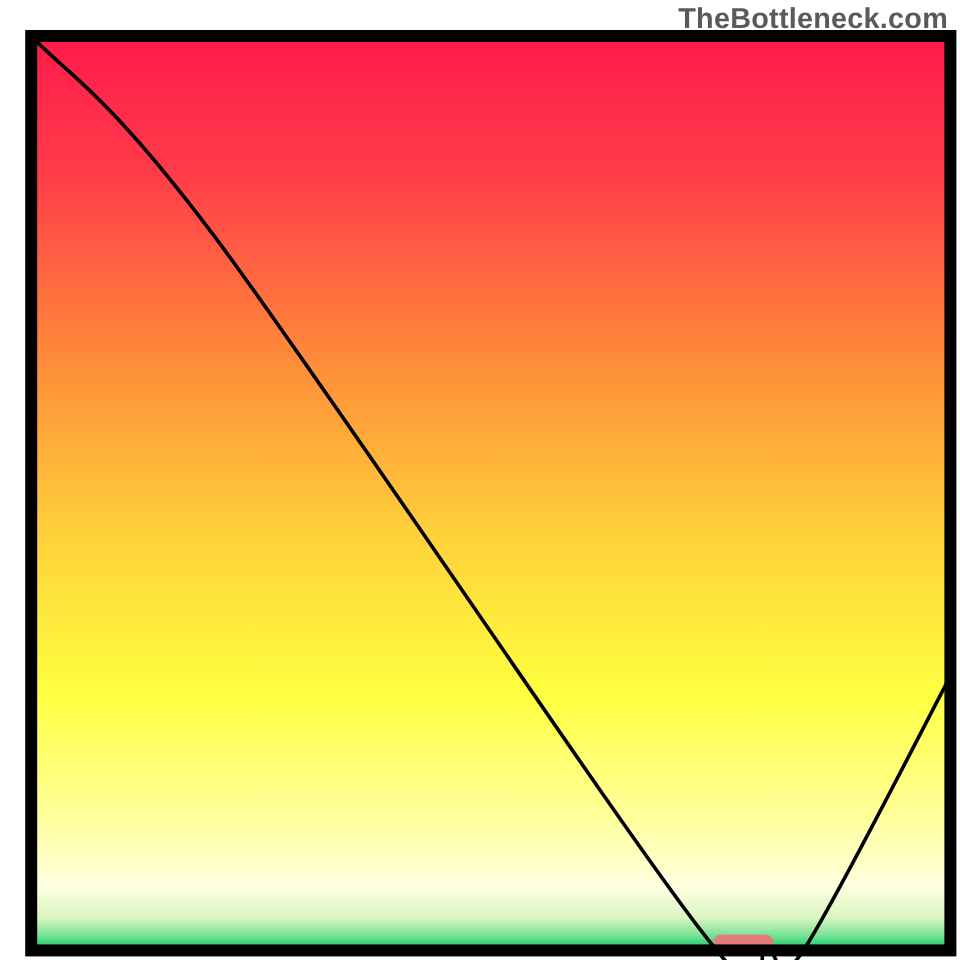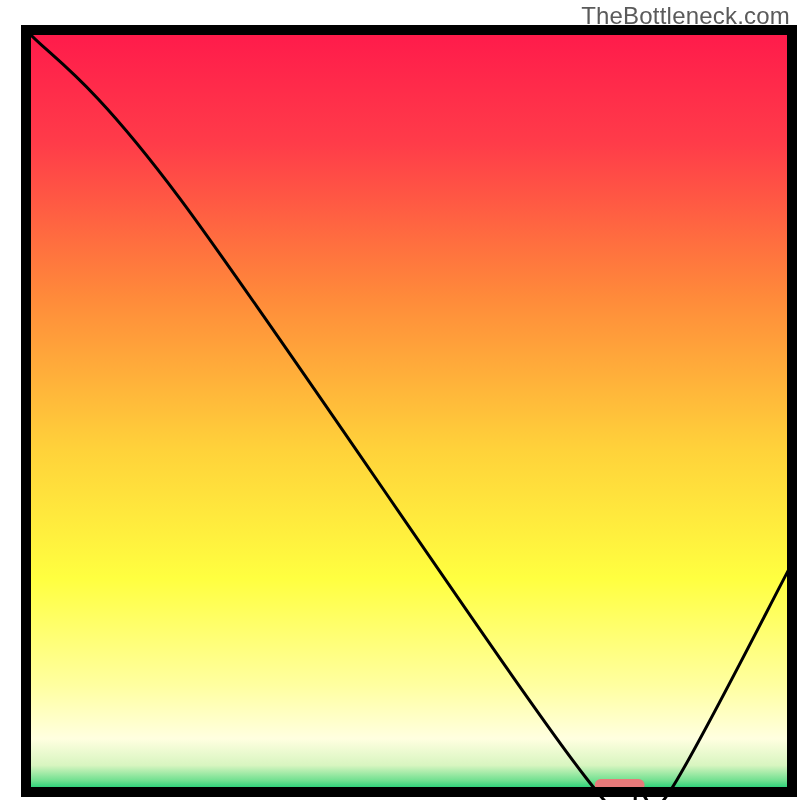--- a/index.html
+++ b/index.html
@@ -13,21 +13,21 @@
   .container {
     position: relative;
     width: 800px;
     height: 800px;
   }
   .watermark {
     position: absolute;
     top: 2px;
     right: 10px;
     font-size: 24px;
-    font-weight: normal;
+    font-weight: bold;
     color: #5a5a5a;
     letter-spacing: 0.2px;
   }
   svg {
     display: block;
   }
 </style>
 </head>
 <body>
 

